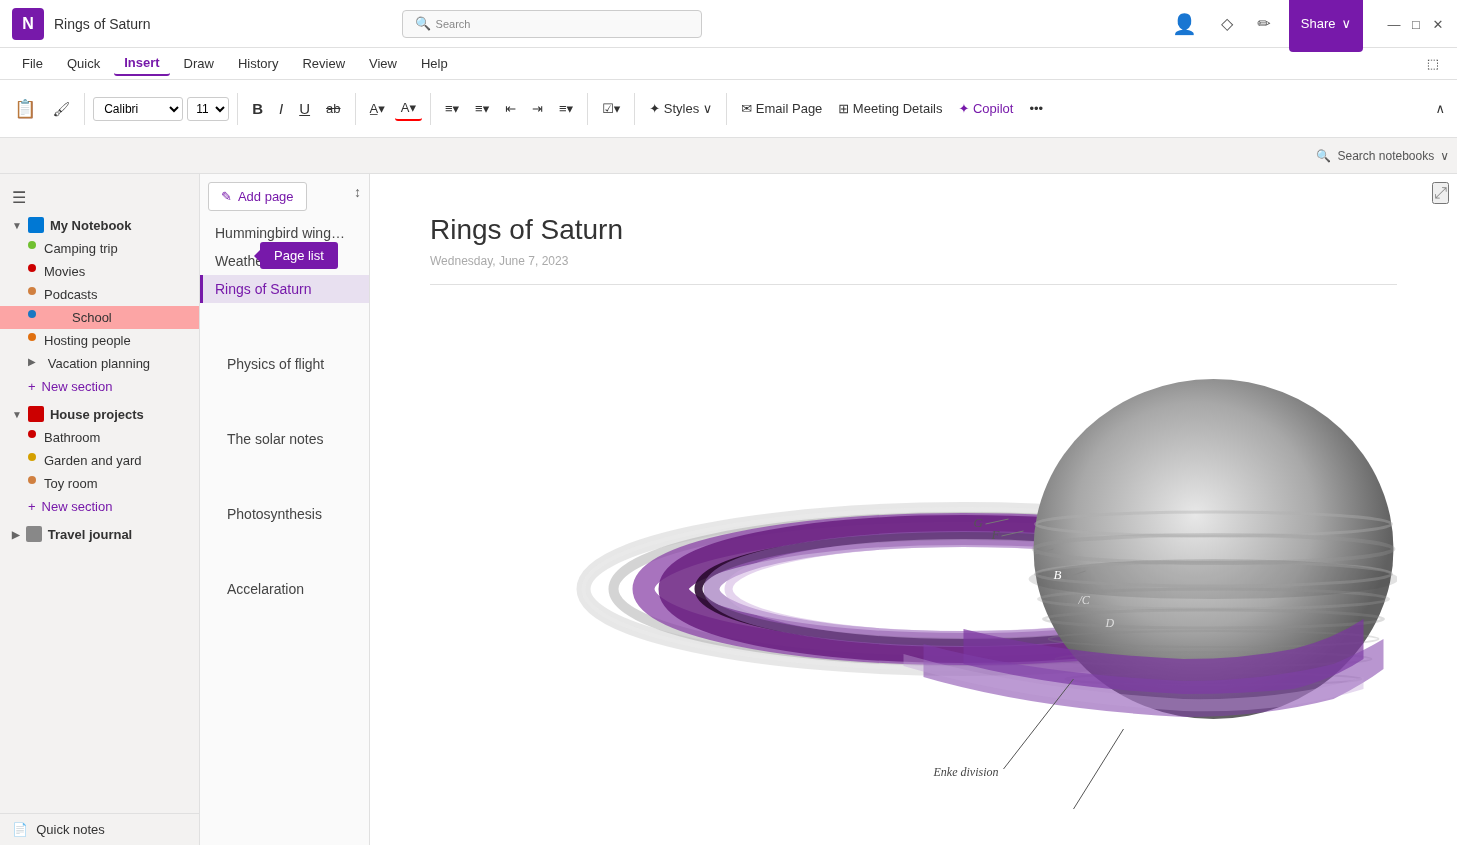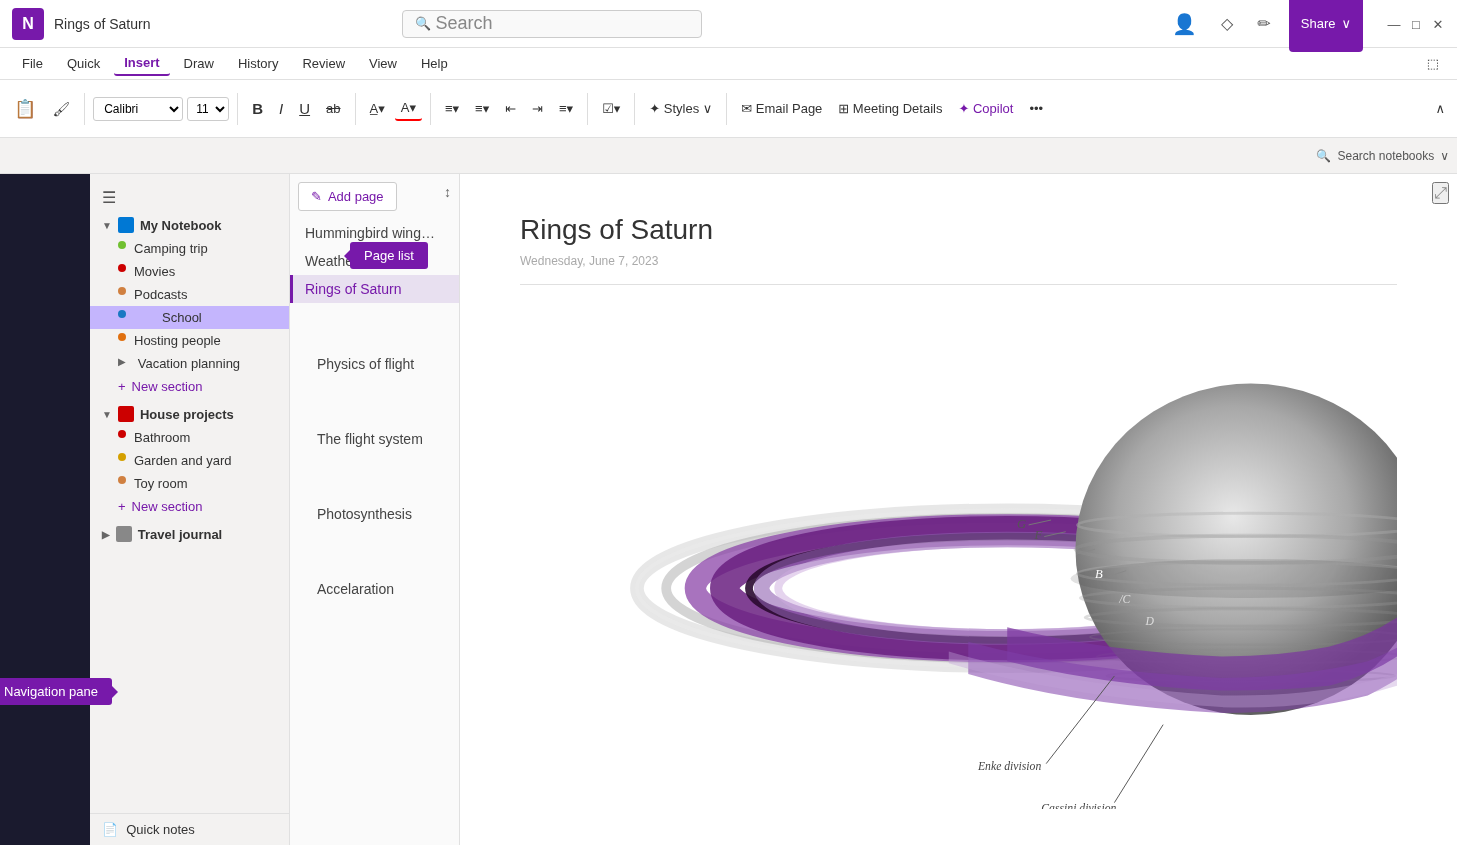--- a/index.html
+++ b/index.html
@@ -168,21 +168,21 @@
       width: 16px; height: 16px; border-radius: 2px;
       flex-shrink: 0;
     }
     .section-item {
       display: flex; align-items: flex-start; gap: 8px;
       padding: 4px 12px 4px 28px;
       cursor: pointer;
       font-size: 13px; color: #333;
       border-radius: 0;
     }
-    .section-item.selected { background: #c4b5fd; gap: 36px; }
+    .section-item.selected { background: #fca5a5; gap: 36px; }
     .section-dot {
       width: 8px; height: 8px; border-radius: 50%;
       flex-shrink: 0;
     }
     .new-section {
       display: flex; align-items: center; gap: 6px;
       padding: 4px 12px 4px 28px;
       cursor: pointer;
       font-size: 13px; color: #7719aa;
     }
@@ -325,21 +325,21 @@
 </head>
 <body>
 
 <div class="title-bar">
   <div class="onenote-icon">
     <span>N</span>
   </div>
   <span class="title-text">Rings of Saturn</span>
   <div class="search-bar">
     <span style="color:#888;font-size:13px;">🔍</span>
-    <span style="color:#888;font-size:18px;margin-left:4px;">Search</span>
+    <span style="color:#888;font-size:11px;margin-left:4px;">Search</span>
   </div>
   <div class="title-actions">
     <button class="title-btn" style="font-size:20px;">👤</button>
     <button class="title-btn">◇</button>
     <button class="title-btn">✏</button>
     <button class="share-btn">
       <span>Share</span>
       <span>∨</span>
     </button>
     <div class="window-controls">
@@ -407,23 +407,20 @@
 <div class="notebooks-search">
   <div class="notebooks-search-inner">
     <span>🔍</span>
     <span>Search notebooks</span>
     <span>∨</span>
   </div>
 </div>
 
 <div class="main-layout">
 
-  <div class="nav-pane">
-    <div class="nav-tooltip">Navigation pane</div>
-  </div>
 
   <div class="sidebar">
     <div class="sidebar-hamburger">☰</div>
 
     <div class="notebook-section">
       <div class="notebook-header">
         <span class="chevron">▼</span>
         <div class="notebook-icon" style="background:#0078d4;"></div>
         <span>My Notebook</span>
       </div>
@@ -499,21 +496,21 @@
     <button class="add-page-btn">
       <span>✎</span>
       <span>Add page</span>
     </button>
     <span class="sort-btn">↕</span>
 
     <div class="page-item">Hummingbird wing…</div>
     <div class="page-item">Weather patterns</div>
     <div class="page-item active">Rings of Saturn</div>
     <div class="page-item page-item-indent">Physics of flight</div>
-    <div class="page-item page-item-indent">The flight system</div>
+    <div class="page-item page-item-indent">The solar notes</div>
     <div class="page-item page-item-indent">Photosynthesis</div>
     <div class="page-item page-item-indent">Accelaration</div>
 
     <div class="page-list-tooltip">Page list</div>
   </div>
 
   <div class="content-area">
     <button class="content-expand">⤢</button>
     <h1 class="content-title">Rings of Saturn</h1>
     <div class="content-date">Wednesday, June 7, 2023</div>

